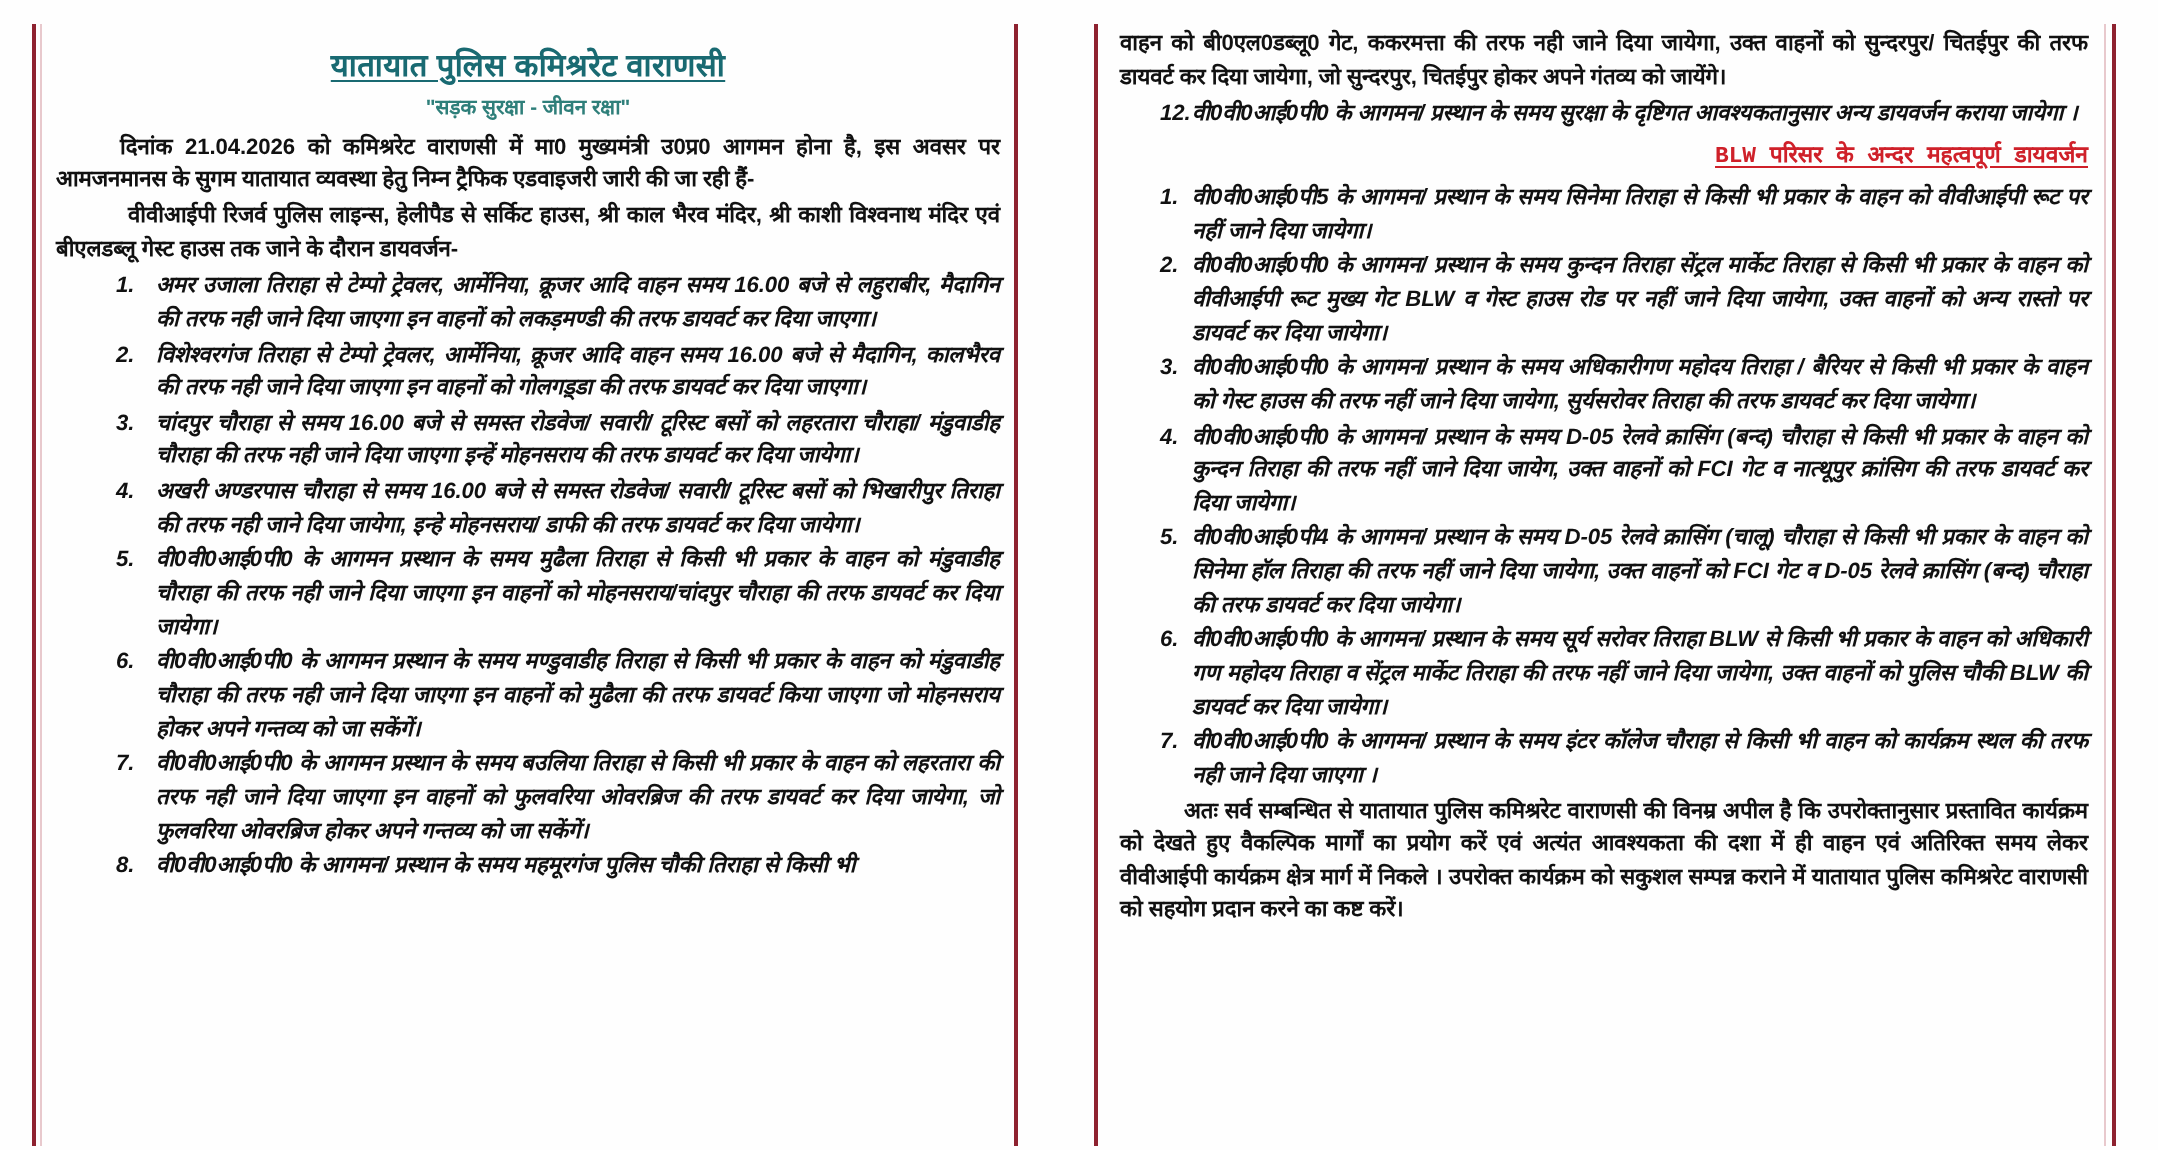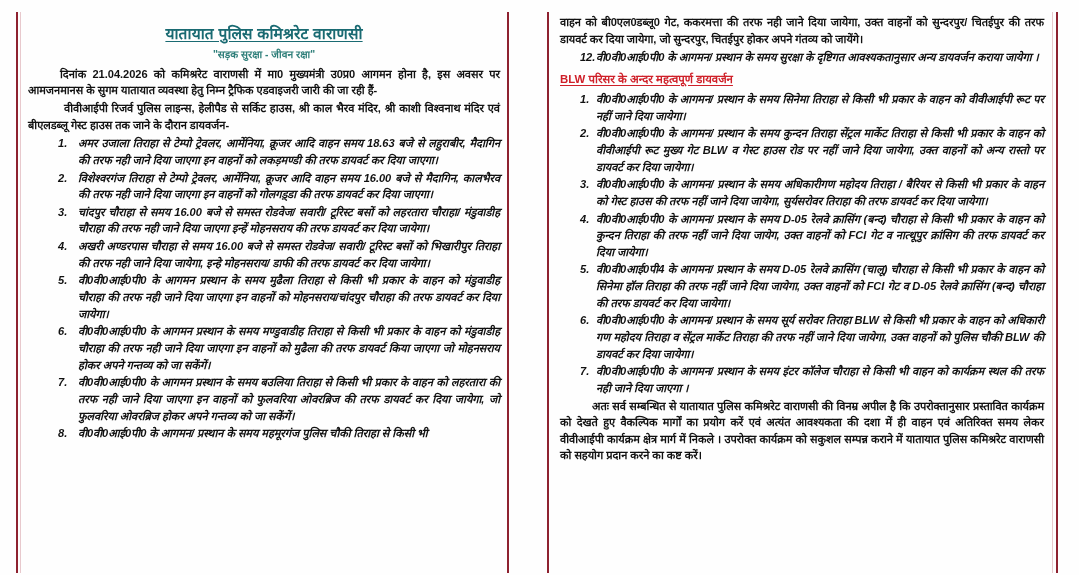--- a/index.html
+++ b/index.html
@@ -109,27 +109,28 @@
     letter-spacing: 0.2px;
   }
   .doc-subtitle {
     text-align: center;
     color: #2f7f7a;
     font-weight: bold;
     font-size: 10.3px;
     margin: 2px 0 3px 0;
   }
   .section-heading {
-    text-align: left;
+    text-align: right;
     color: #cf2029;
     font-weight: bold;
     font-size: 11.4px;
     text-decoration: underline;
     text-underline-offset: 2px;
     margin: 5px 0 3px 0;
+    font-family: Liberation Mono, monospace;
   }
 
   p.para {
     margin: 0 0 1px 0;
     text-indent: 32px;
     font-weight: bold;
     letter-spacing: -0.05px;
   }
   p.para.tight { text-indent: 36px; }
 
@@ -201,21 +202,21 @@
 
       <div class="doc-title">यातायात पुलिस कमिश्ररेट वाराणसी</div>
 
       <div class="doc-subtitle">"सड़क सुरक्षा - जीवन रक्षा"</div>
 
       <p class="para">दिनांक 21.04.2026 को कमिश्ररेट वाराणसी में मा0 मुख्यमंत्री उ0प्र0 आगमन होना है, इस अवसर पर आमजनमानस के सुगम यातायात व्यवस्था हेतु निम्न ट्रैफिक एडवाइजरी जारी की जा रही हैं-</p>
 
       <p class="para tight">वीवीआईपी रिजर्व पुलिस लाइन्स, हेलीपैड से सर्किट हाउस, श्री काल भैरव मंदिर, श्री काशी विश्वनाथ मंदिर एवं बीएलडब्लू गेस्ट हाउस तक जाने के दौरान डायवर्जन-</p>
 
       <ol class="diversion-list wide">
-        <li>अमर उजाला तिराहा से टेम्पो ट्रेवलर, आर्मेनिया, क्रूजर आदि वाहन समय 18.63 बजे से लहुराबीर, मैदागिन की तरफ नही जाने दिया जाएगा इन वाहनों को लकड़मण्डी की तरफ डायवर्ट कर दिया जाएगा।</li>
+        <li>अमर उजाला तिराहा से टेम्पो ट्रेवलर, आर्मेनिया, क्रूजर आदि वाहन समय 16.00 बजे से लहुराबीर, मैदागिन की तरफ नही जाने दिया जाएगा इन वाहनों को लकड़मण्डी की तरफ डायवर्ट कर दिया जाएगा।</li>
         <li>विशेश्वरगंज तिराहा से टेम्पो ट्रेवलर, आर्मेनिया, क्रूजर आदि वाहन समय 16.00 बजे से मैदागिन, कालभैरव की तरफ नही जाने दिया जाएगा इन वाहनों को गोलगड़्डा की तरफ डायवर्ट कर दिया जाएगा।</li>
         <li>चांदपुर चौराहा से समय 16.00 बजे से समस्त रोडवेज/ सवारी/ टूरिस्ट बसों को लहरतारा चौराहा/ मंडुवाडीह चौराहा की तरफ नही जाने दिया जाएगा इन्हें मोहनसराय की तरफ डायवर्ट कर दिया जायेगा।</li>
         <li>अखरी अण्डरपास चौराहा से समय 16.00 बजे से समस्त रोडवेज/ सवारी/ टूरिस्ट बसों को भिखारीपुर तिराहा की तरफ नही जाने दिया जायेगा, इन्हे मोहनसराय/ डाफी की तरफ डायवर्ट कर दिया जायेगा।</li>
         <li>वी0वी0आई0पी0 के आगमन प्रस्थान के समय मुढैला तिराहा से किसी भी प्रकार के वाहन को मंडुवाडीह चौराहा की तरफ नही जाने दिया जाएगा इन वाहनों को मोहनसराय/चांदपुर चौराहा की तरफ डायवर्ट कर दिया जायेगा।</li>
         <li>वी0वी0आई0पी0 के आगमन प्रस्थान के समय मण्डुवाडीह तिराहा से किसी भी प्रकार के वाहन को मंडुवाडीह चौराहा की तरफ नही जाने दिया जाएगा इन वाहनों को मुढैला की तरफ डायवर्ट किया जाएगा जो मोहनसराय होकर अपने गन्तव्य को जा सकेंगें।</li>
         <li>वी0वी0आई0पी0 के आगमन प्रस्थान के समय बउलिया तिराहा से किसी भी प्रकार के वाहन को लहरतारा की तरफ नही जाने दिया जाएगा इन वाहनों को फुलवरिया ओवरब्रिज की तरफ डायवर्ट कर दिया जायेगा, जो फुलवरिया ओवरब्रिज होकर अपने गन्तव्य को जा सकेंगें।</li>
         <li>वी0वी0आई0पी0 के आगमन/ प्रस्थान के समय महमूरगंज पुलिस चौकी तिराहा से किसी भी</li>
       </ol>
 
     </div>
@@ -230,21 +231,21 @@
 
       <p class="para" style="text-indent:0">वाहन को बी0एल0डब्लू0 गेट, ककरमत्ता की तरफ नही जाने दिया जायेगा, उक्त वाहनों को सुन्दरपुर/ चितईपुर की तरफ डायवर्ट कर दिया जायेगा, जो सुन्दरपुर, चितईपुर होकर अपने गंतव्य को जायेंगे।</p>
 
       <ol class="diversion-list start-at-12">
         <li>वी0वी0आई0पी0 के आगमन/ प्रस्थान के समय सुरक्षा के दृष्टिगत आवश्यकतानुसार अन्य डायवर्जन कराया जायेगा ।</li>
       </ol>
 
       <div class="section-heading">BLW परिसर के अन्दर महत्वपूर्ण डायवर्जन</div>
 
       <ol class="diversion-list">
-        <li>वी0वी0आई0पी0 के आगमन/ प्रस्थान के समय सिनेमा तिराहा से किसी भी प्रकार के वाहन को वीवीआईपी रूट पर नहीं जाने दिया जायेगा।</li>
+        <li>वी0वी0आई0पी5 के आगमन/ प्रस्थान के समय सिनेमा तिराहा से किसी भी प्रकार के वाहन को वीवीआईपी रूट पर नहीं जाने दिया जायेगा।</li>
         <li>वी0वी0आई0पी0 के आगमन/ प्रस्थान के समय कुन्दन तिराहा सेंट्रल मार्केट तिराहा से किसी भी प्रकार के वाहन को वीवीआईपी रूट मुख्य गेट BLW व गेस्ट हाउस रोड पर नहीं जाने दिया जायेगा, उक्त वाहनों को अन्य रास्तो पर डायवर्ट कर दिया जायेगा।</li>
         <li>वी0वी0आई0पी0 के आगमन/ प्रस्थान के समय अधिकारीगण महोदय तिराहा / बैरियर से किसी भी प्रकार के वाहन को गेस्ट हाउस की तरफ नहीं जाने दिया जायेगा, सुर्यसरोवर तिराहा की तरफ डायवर्ट कर दिया जायेगा।</li>
         <li>वी0वी0आई0पी0 के आगमन/ प्रस्थान के समय D-05 रेलवे क्रासिंग (बन्द) चौराहा से किसी भी प्रकार के वाहन को कुन्दन तिराहा की तरफ नहीं जाने दिया जायेग, उक्त वाहनों को FCI गेट व नात्थूपुर क्रांसिग की तरफ डायवर्ट कर दिया जायेगा।</li>
         <li>वी0वी0आई0पी4 के आगमन/ प्रस्थान के समय D-05 रेलवे क्रासिंग (चालू) चौराहा से किसी भी प्रकार के वाहन को सिनेमा हॉल तिराहा की तरफ नहीं जाने दिया जायेगा, उक्त वाहनों को FCI गेट व D-05 रेलवे क्रासिंग (बन्द) चौराहा की तरफ डायवर्ट कर दिया जायेगा।</li>
         <li>वी0वी0आई0पी0 के आगमन/ प्रस्थान के समय सूर्य सरोवर तिराहा BLW से किसी भी प्रकार के वाहन को अधिकारी गण महोदय तिराहा व सेंट्रल मार्केट तिराहा की तरफ नहीं जाने दिया जायेगा, उक्त वाहनों को पुलिस चौकी BLW की डायवर्ट कर दिया जायेगा।</li>
         <li>वी0वी0आई0पी0 के आगमन/ प्रस्थान के समय इंटर कॉलेज चौराहा से किसी भी वाहन को कार्यक्रम स्थल की तरफ नही जाने दिया जाएगा ।</li>
       </ol>
 
       <p class="para closing">अतः सर्व सम्बन्धित से यातायात पुलिस कमिश्ररेट वाराणसी की विनम्र अपील है कि उपरोक्तानुसार प्रस्तावित कार्यक्रम को देखते हुए वैकल्पिक मार्गों का प्रयोग करें एवं अत्यंत आवश्यकता की दशा में ही वाहन एवं अतिरिक्त समय लेकर वीवीआईपी कार्यक्रम क्षेत्र मार्ग में निकले । उपरोक्त कार्यक्रम को सकुशल सम्पन्न कराने में यातायात पुलिस कमिश्ररेट वाराणसी को सहयोग प्रदान करने का कष्ट करें।</p>
 

